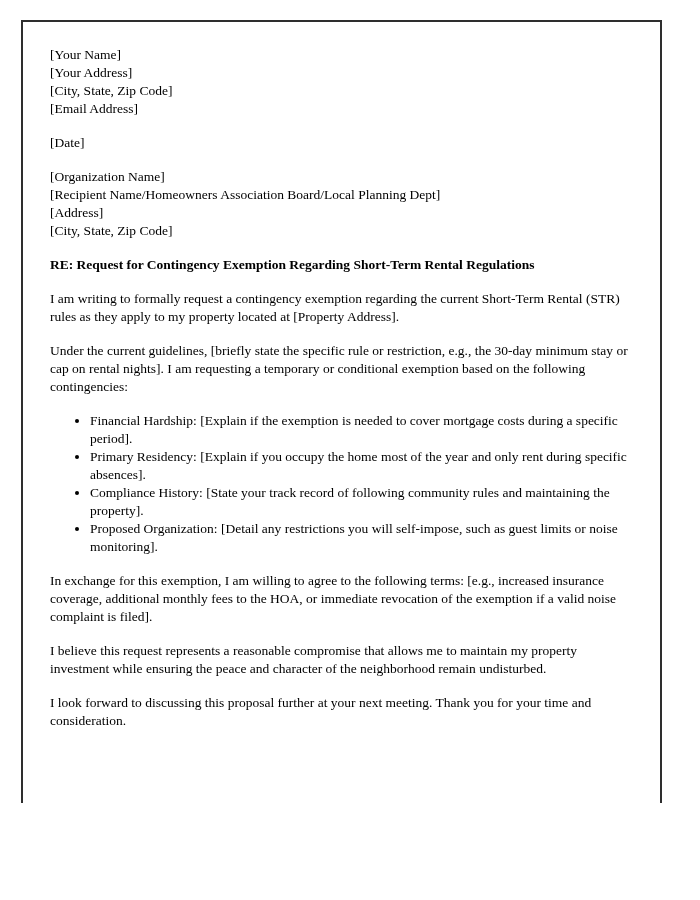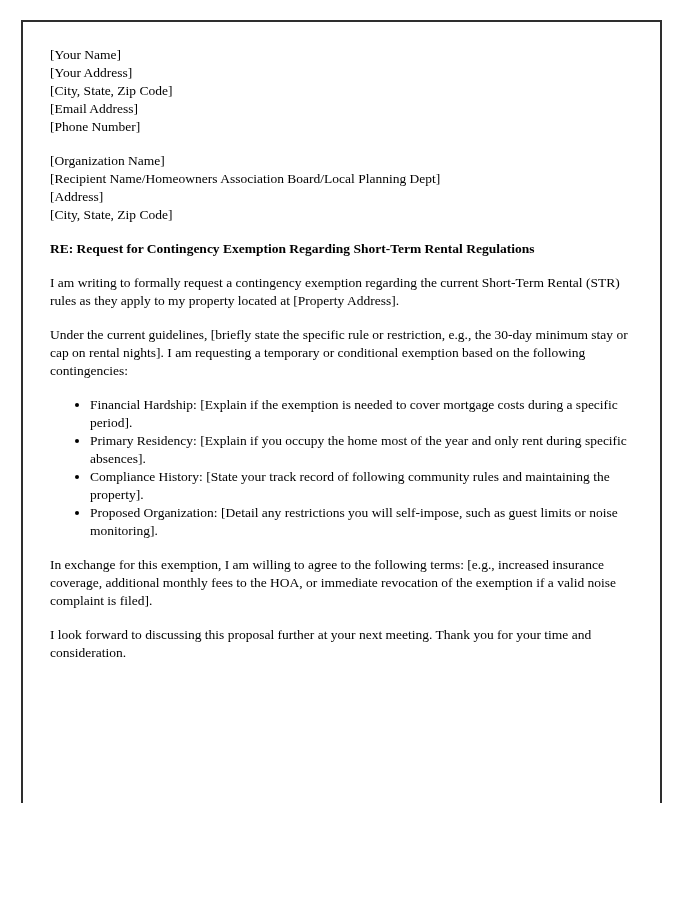--- a/index.html
+++ b/index.html
@@ -59,23 +59,23 @@
 <body>
 
 <div class="letter-frame">
   <div class="letter-content">
 
     <div class="block">
       <span class="line">[Your Name]</span>
       <span class="line">[Your Address]</span>
       <span class="line">[City, State, Zip Code]</span>
       <span class="line">[Email Address]</span>
-      <span class="line">[Phone Number]</span>
     </div>
 
+    <div class="block">[Date]</div>
 
     <div class="block">
       <span class="line">[Organization Name]</span>
       <span class="line">[Recipient Name/Homeowners Association Board/Local Planning Dept]</span>
       <span class="line">[Address]</span>
       <span class="line">[City, State, Zip Code]</span>
     </div>
 
     <div class="block subject-line">RE: Request for Contingency Exemption Regarding Short-Term Rental Regulations</div>
 
@@ -86,17 +86,18 @@
 
     <ul class="contingency-list">
       <li><span class="bullet-label">Financial Hardship:</span> <span>[Explain if the exemption is needed to cover mortgage costs during a specific period].</span></li>
       <li><span class="bullet-label">Primary Residency:</span> <span>[Explain if you occupy the home most of the year and only rent during specific absences].</span></li>
       <li><span class="bullet-label">Compliance History:</span> <span>[State your track record of following community rules and maintaining the property].</span></li>
       <li><span class="bullet-label">Proposed Organization:</span> <span>[Detail any restrictions you will self-impose, such as guest limits or noise monitoring].</span></li>
     </ul>
 
     <div class="block">In exchange for this exemption, I am willing to agree to the following terms: [e.g., increased insurance coverage, additional monthly fees to the HOA, or immediate revocation of the exemption if a valid noise complaint is filed].</div>
 
+    <div class="block">I believe this request represents a reasonable compromise that allows me to maintain my property investment while ensuring the peace and character of the neighborhood remain undisturbed.</div>
 
     <div class="block">I look forward to discussing this proposal further at your next meeting. Thank you for your time and consideration.</div>
 
   </div>
 </div>
 
 </body></html>

